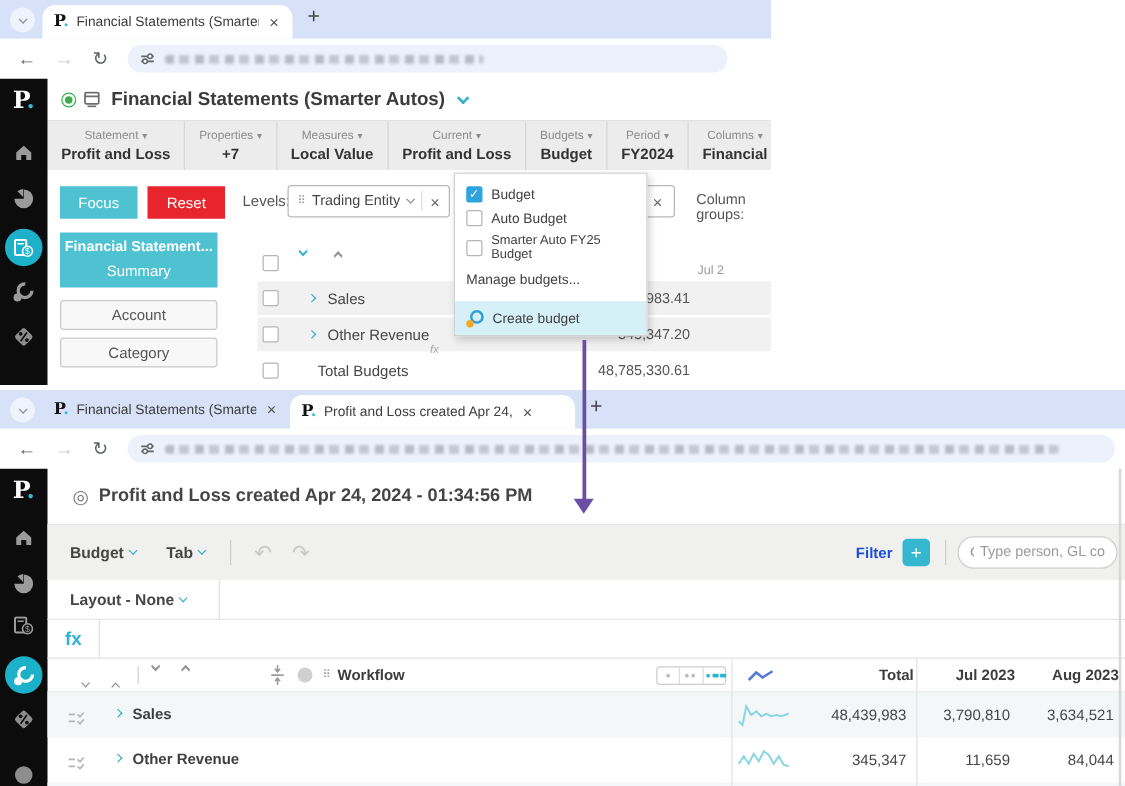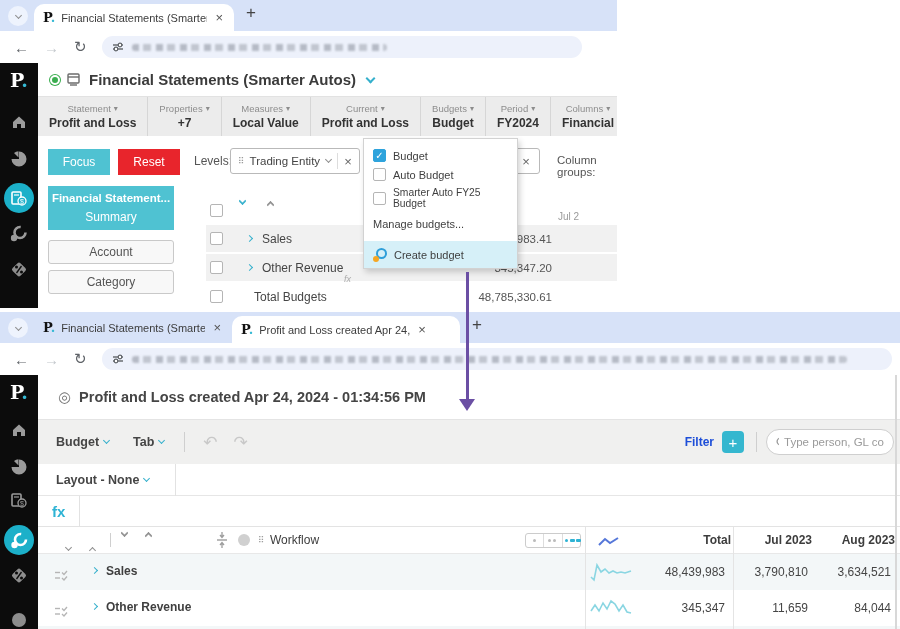--- a/index.html
+++ b/index.html
@@ -92,21 +92,21 @@
                  display:flex; align-items:center; justify-content:center; }
   .searchpill { position:absolute; right:6px; top:9px; width:128px; height:26px; border:1px solid #cfcfcf; border-radius:13px;
                 background:#fff; display:flex; align-items:center; gap:5px; padding:0 9px; overflow:hidden; }
   .searchpill input { border:none; outline:none; font-size:11.5px; color:#444; width:100px; font-family:"Liberation Sans",sans-serif; }
   .searchpill input::placeholder { color:#9a9a9a; }
   .b-layoutrow { height:32px; display:flex; align-items:center; padding-left:18px; border-bottom:1px solid #e6e6e6; }
   .b-fxrow { position:relative; height:31px; border-bottom:1px solid #e3e3e3; display:flex; align-items:center; }
   .fx { font-size:15px; font-weight:bold; color:#2eb3d4; padding-left:14px; }
   .b-thead { position:relative; height:27px; border-bottom:1px solid #e8e8e8; }
   .gico { position:absolute; color:#9d9d9d; }
-  .b-wf { position:absolute; left:232px; top:6px; font-size:12px; font-weight:normal; color:#3d3d3d; }
+  .b-wf { position:absolute; left:232px; top:6px; font-size:12px; font-weight:bold; color:#3d3d3d; }
   .seg { position:absolute; left:487px; top:6px; width:56px; height:15px; border:1px solid #ccc; border-radius:3px; display:flex; background:#fff; }
   .seg div { flex:1; border-right:1px solid #ddd; position:relative; }
   .seg div:last-child { border-right:none; }
   .dot { position:absolute; width:3px; height:3px; border-radius:50%; background:#bbb; top:5px; }
   .dash { position:absolute; height:3px; border-radius:1px; background:#2eb3d4; top:5px; }
   .b-col { position:absolute; top:6px; font-size:12px; font-weight:bold; color:#3d3d3d; text-align:right; }
   .b-row { position:absolute; left:0; right:0; height:36px; }
   .b-row .rname { position:absolute; left:68px; top:10px; font-size:12px; font-weight:bold; color:#3f3f3f; }
   .b-row .exp { position:absolute; left:54px; top:14px; }
   .b-row .rico { position:absolute; left:16px; top:13px; }

